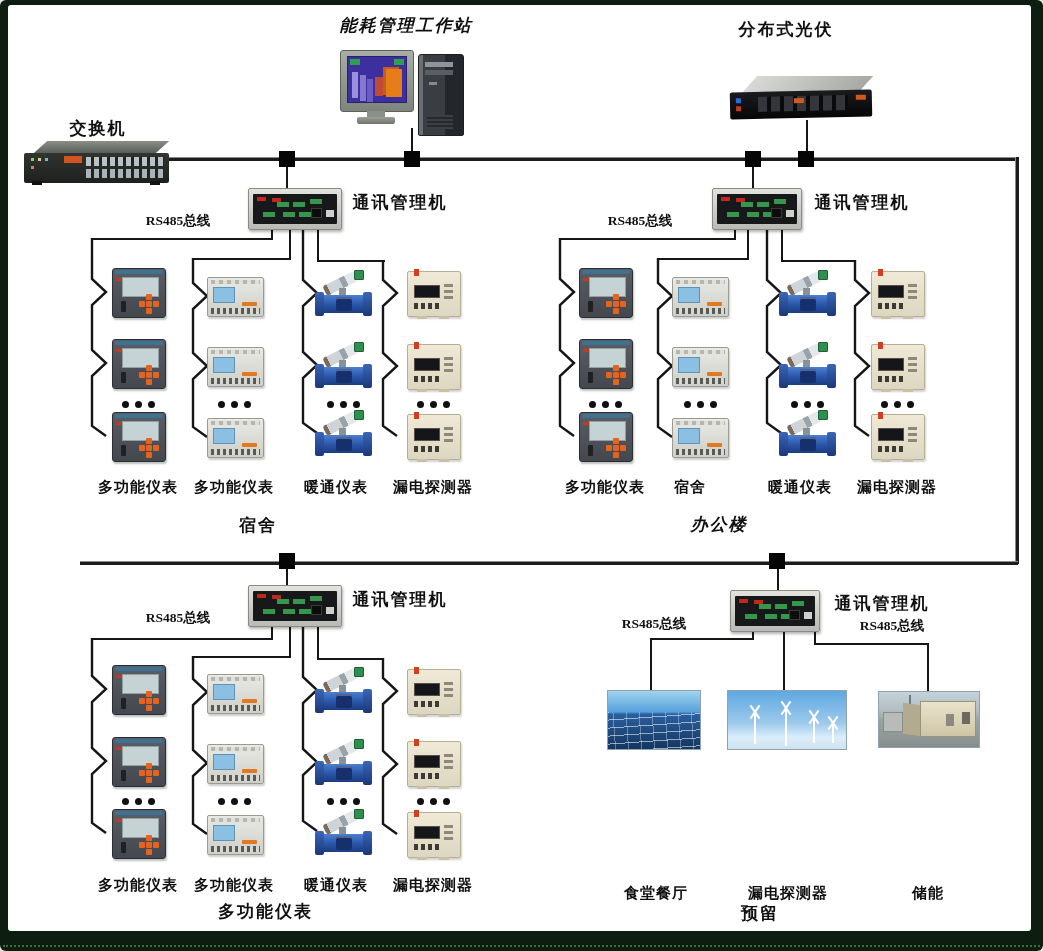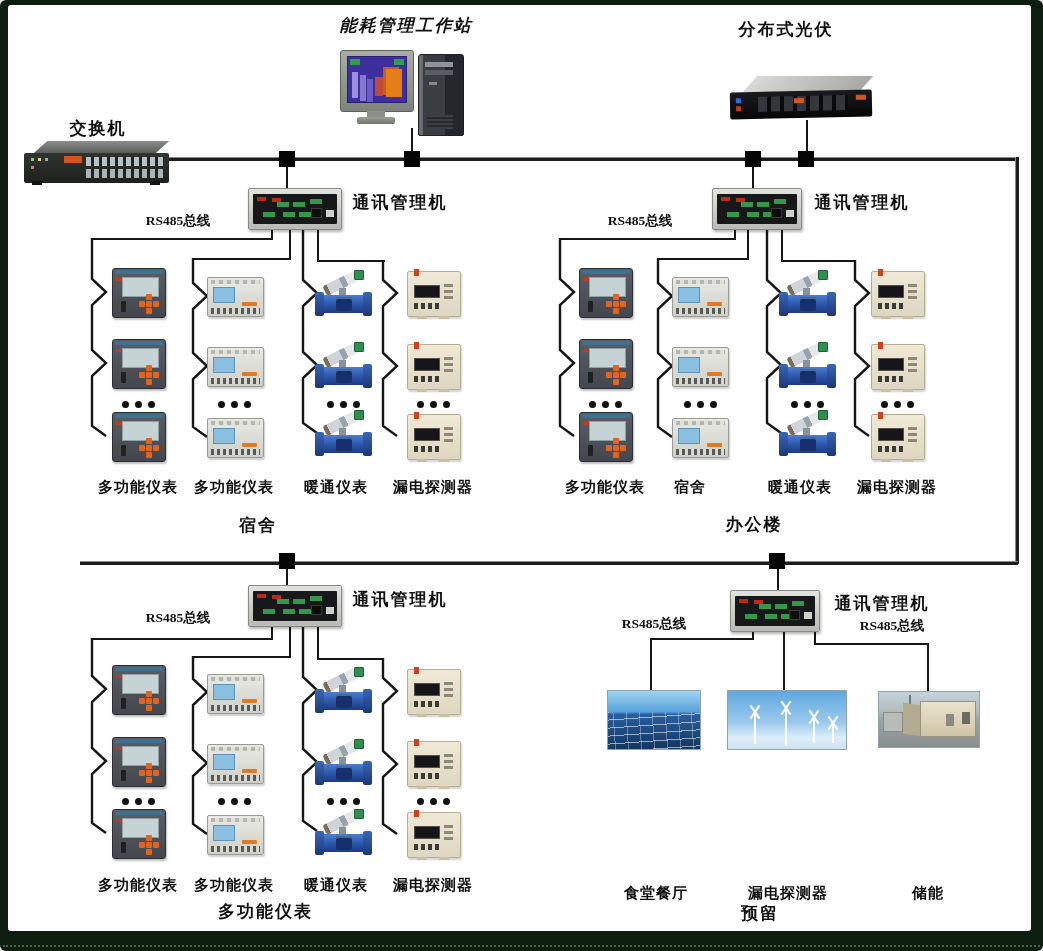--- a/index.html
+++ b/index.html
@@ -145,21 +145,21 @@
   <div class="lbl lbl-col" style="left:88px;top:478px;width:100px;">多功能仪表</div>
   <div class="lbl lbl-col" style="left:184px;top:478px;width:100px;">多功能仪表</div>
   <div class="lbl lbl-col" style="left:294px;top:478px;width:84px;">暖通仪表</div>
   <div class="lbl lbl-col" style="left:382px;top:478px;width:102px;">漏电探测器</div>
   <div class="lbl" style="left:224px;top:516px;width:68px;">宿舍</div>
 
   <div class="lbl lbl-col" style="left:555px;top:478px;width:100px;">多功能仪表</div>
   <div class="lbl lbl-col" style="left:662px;top:478px;width:56px;">宿舍</div>
   <div class="lbl lbl-col" style="left:758px;top:478px;width:84px;">暖通仪表</div>
   <div class="lbl lbl-col" style="left:847px;top:478px;width:100px;">漏电探测器</div>
-  <div class="lbl" style="left:717px;top:515px;width:74px;">办公楼</div>
+  <div class="lbl" style="left:682px;top:515px;width:74px;font-style:italic;">办公楼</div>
 
   <div class="lbl lbl-col" style="left:88px;top:876px;width:100px;">多功能仪表</div>
   <div class="lbl lbl-col" style="left:184px;top:876px;width:100px;">多功能仪表</div>
   <div class="lbl lbl-col" style="left:294px;top:876px;width:84px;">暖通仪表</div>
   <div class="lbl lbl-col" style="left:382px;top:876px;width:102px;">漏电探测器</div>
   <div class="lbl" style="left:218px;top:902px;width:80px;">多功能仪表</div>
 
   <div class="lbl lbl-col" style="left:606px;top:884px;width:100px;">食堂餐厅</div>
   <div class="lbl lbl-col" style="left:748px;top:884px;width:76px;">漏电探测器</div>
   <div class="lbl lbl-col" style="left:904px;top:884px;width:48px;">储能</div>

